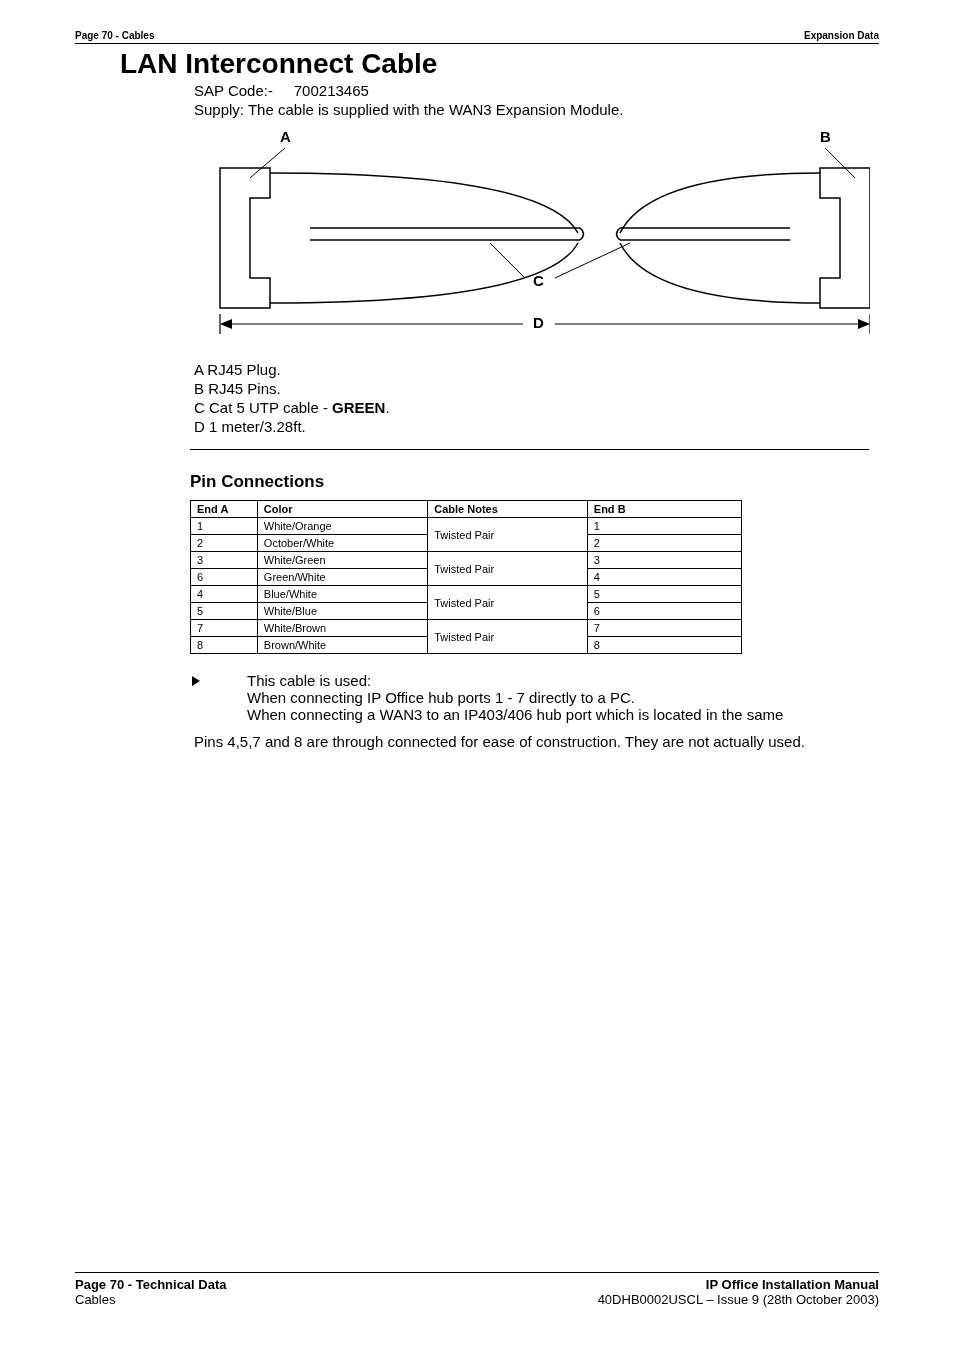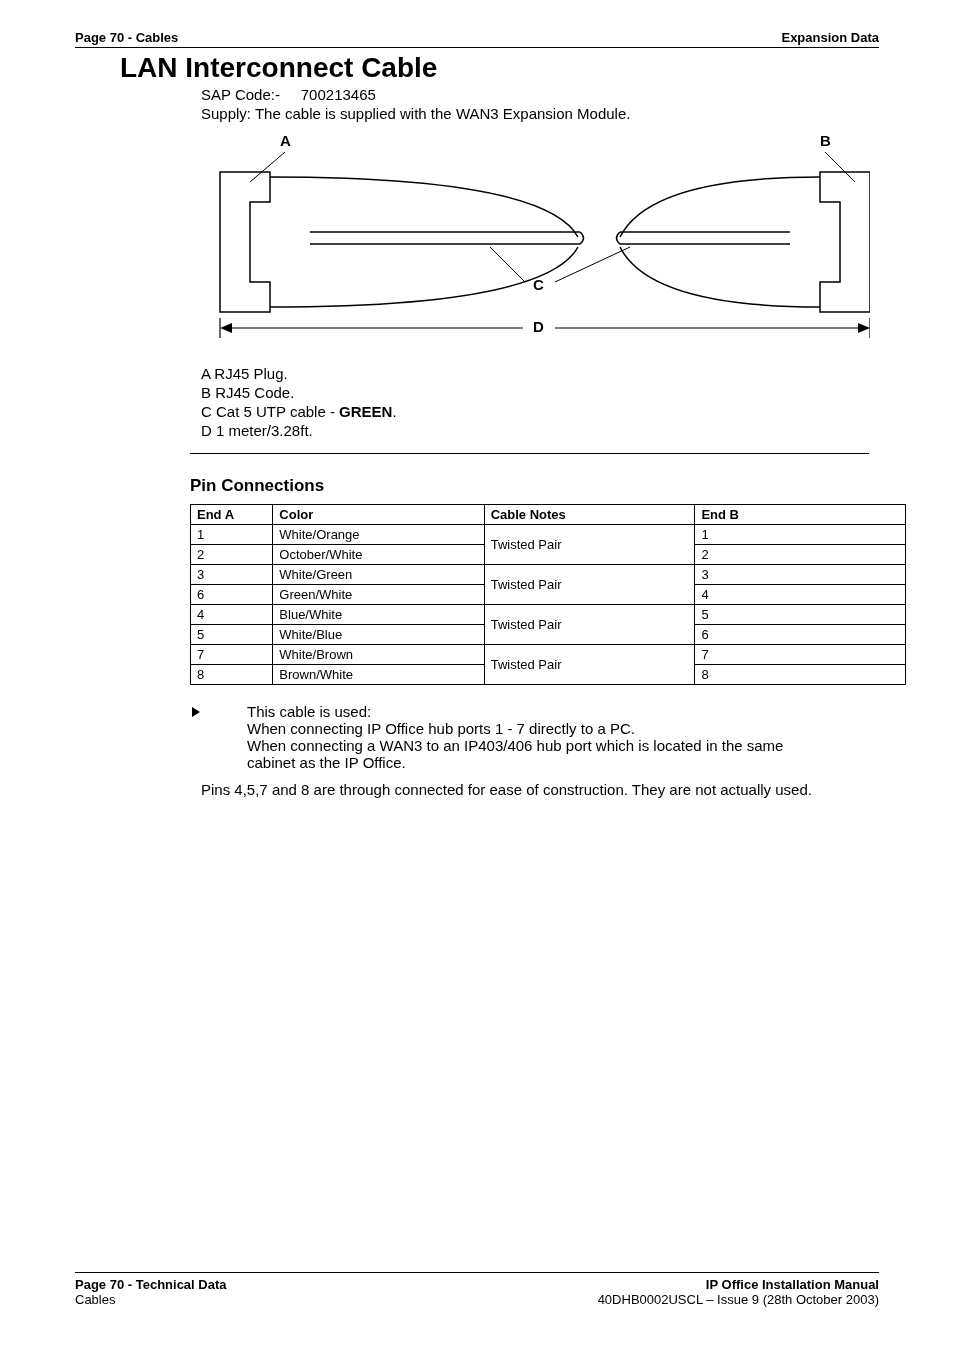--- a/index.html
+++ b/index.html
@@ -14,51 +14,51 @@
   .page {
     width: 954px;
     height: 1351px;
     position: relative;
     box-sizing: border-box;
     padding: 30px 75px 0 75px;
   }
   .hdr {
     display: flex;
     justify-content: space-between;
-    font-size: 13px;
+    font-size: 10px;
     font-weight: bold;
     border-bottom: 1.5px solid #000;
     padding-bottom: 2px;
   }
   .title {
     font-size: 28px;
     font-weight: bold;
     margin: 4px 0 2px 45px;
   }
   .body-indent {
     margin-left: 115px;
     margin-right: 10px;
   }
   .line {
-    margin: 2px 11px;
+    margin: 2px 4px;
   }
   .diagram {
     margin: 10px 0 10px 115px;
   }
   .subhdr {
     font-size: 17px;
     font-weight: bold;
     border-top: 1.5px solid #000;
     padding-top: 22px;
     margin: 14px 0 8px 0;
   }
   table.pins {
     border-collapse: collapse;
-    width: 716px;
-    font-size: 13px;
+    width: 552px;
+    font-size: 11px;
   }
   table.pins th, table.pins td {
     border: 1px solid #000;
     padding: 2px 6px;
     text-align: left;
     vertical-align: middle;
   }
   table.pins th {
     font-weight: bold;
     background: #fff;
@@ -152,21 +152,21 @@
       <line x1="365" y1="196" x2="672" y2="196" stroke="#000" stroke-width="1.2"></line>
       <polygon points="30,196 42,191 42,201" fill="#000"></polygon>
       <polygon points="680,196 668,191 668,201" fill="#000"></polygon>
       <line x1="30" y1="186" x2="30" y2="206" stroke="#000" stroke-width="1.2"></line>
       <line x1="680" y1="186" x2="680" y2="206" stroke="#000" stroke-width="1.2"></line>
     </svg>
   </div>
 
   <div class="body-indent">
     <div class="line">A  RJ45 Plug.</div>
-    <div class="line">B  RJ45 Code.</div>
+    <div class="line">B  RJ45 Pins.</div>
     <div class="line">
       <span>C  Cat 5 UTP cable - </span><strong>GREEN</strong><span>.</span>
     </div>
     <div class="line">D  1 meter/3.28ft.</div>
   </div>
 
   <div class="body-indent">
     <div class="subhdr">Pin Connections</div>
 
     <table class="pins">
@@ -227,21 +227,20 @@
     <div class="bullet-block">
       <div class="bullet-ico">
         <svg width="12" height="14" viewBox="0 0 12 14">
             <polygon points="2,2 10,7 2,12" fill="#000"></polygon>
           </svg>
       </div>
       <div class="bullet-text">
         <div class="line">This cable is used:</div>
         <div class="line">When connecting IP Office hub ports 1 - 7 directly to a PC.</div>
         <div class="line">When connecting a WAN3 to an IP403/406 hub port which is located in the same</div>
-        <div class="line">cabinet as the IP Office.</div>
       </div>
     </div>
 
     <div class="line" style="margin-top:8px;">Pins 4,5,7 and 8 are through connected for ease of construction. They are not actually used.</div>
   </div>
 
   <div class="ftr">
     <div class="left">
       <div class="l1">Page 70 - Technical Data</div>
       <div class="l2">Cables</div>

